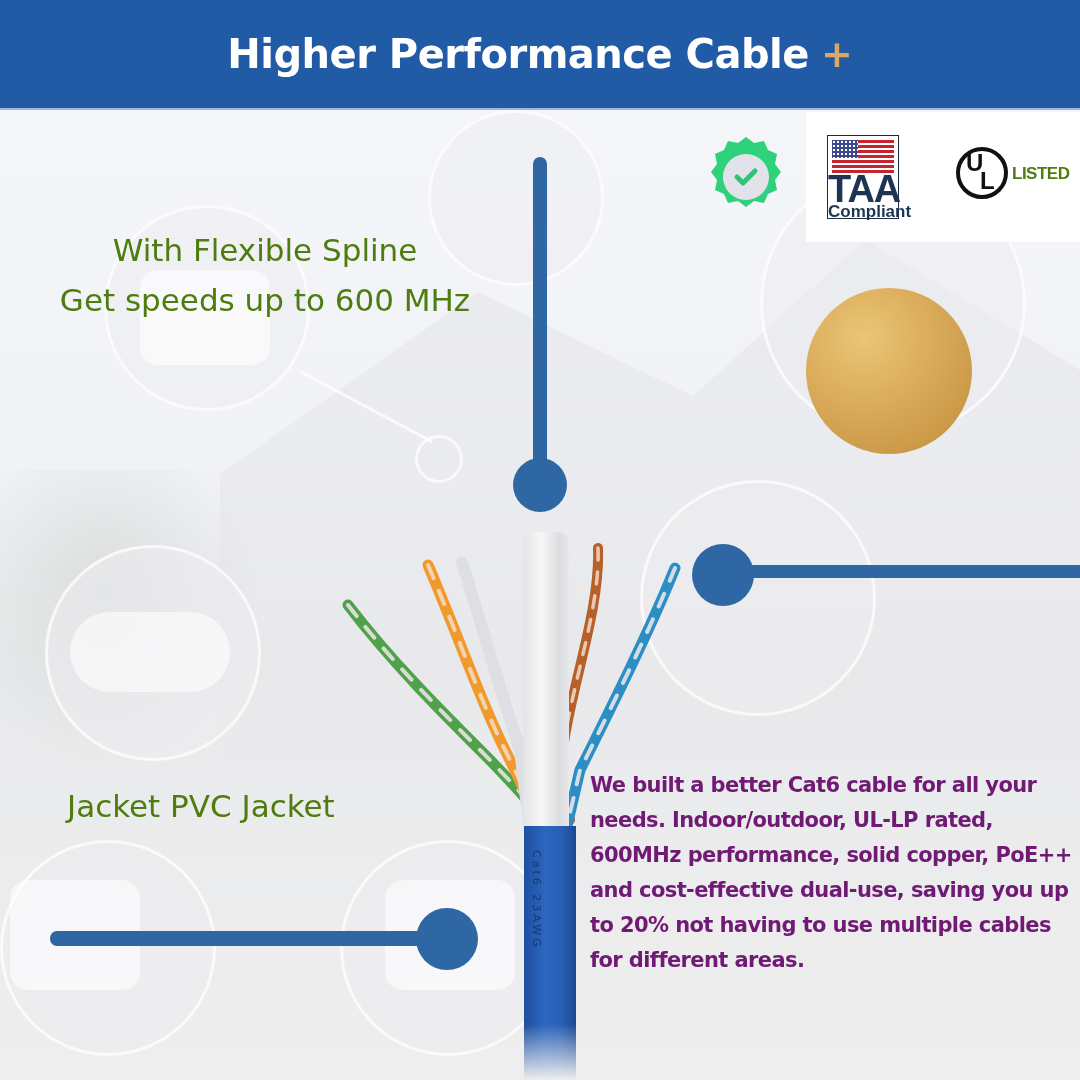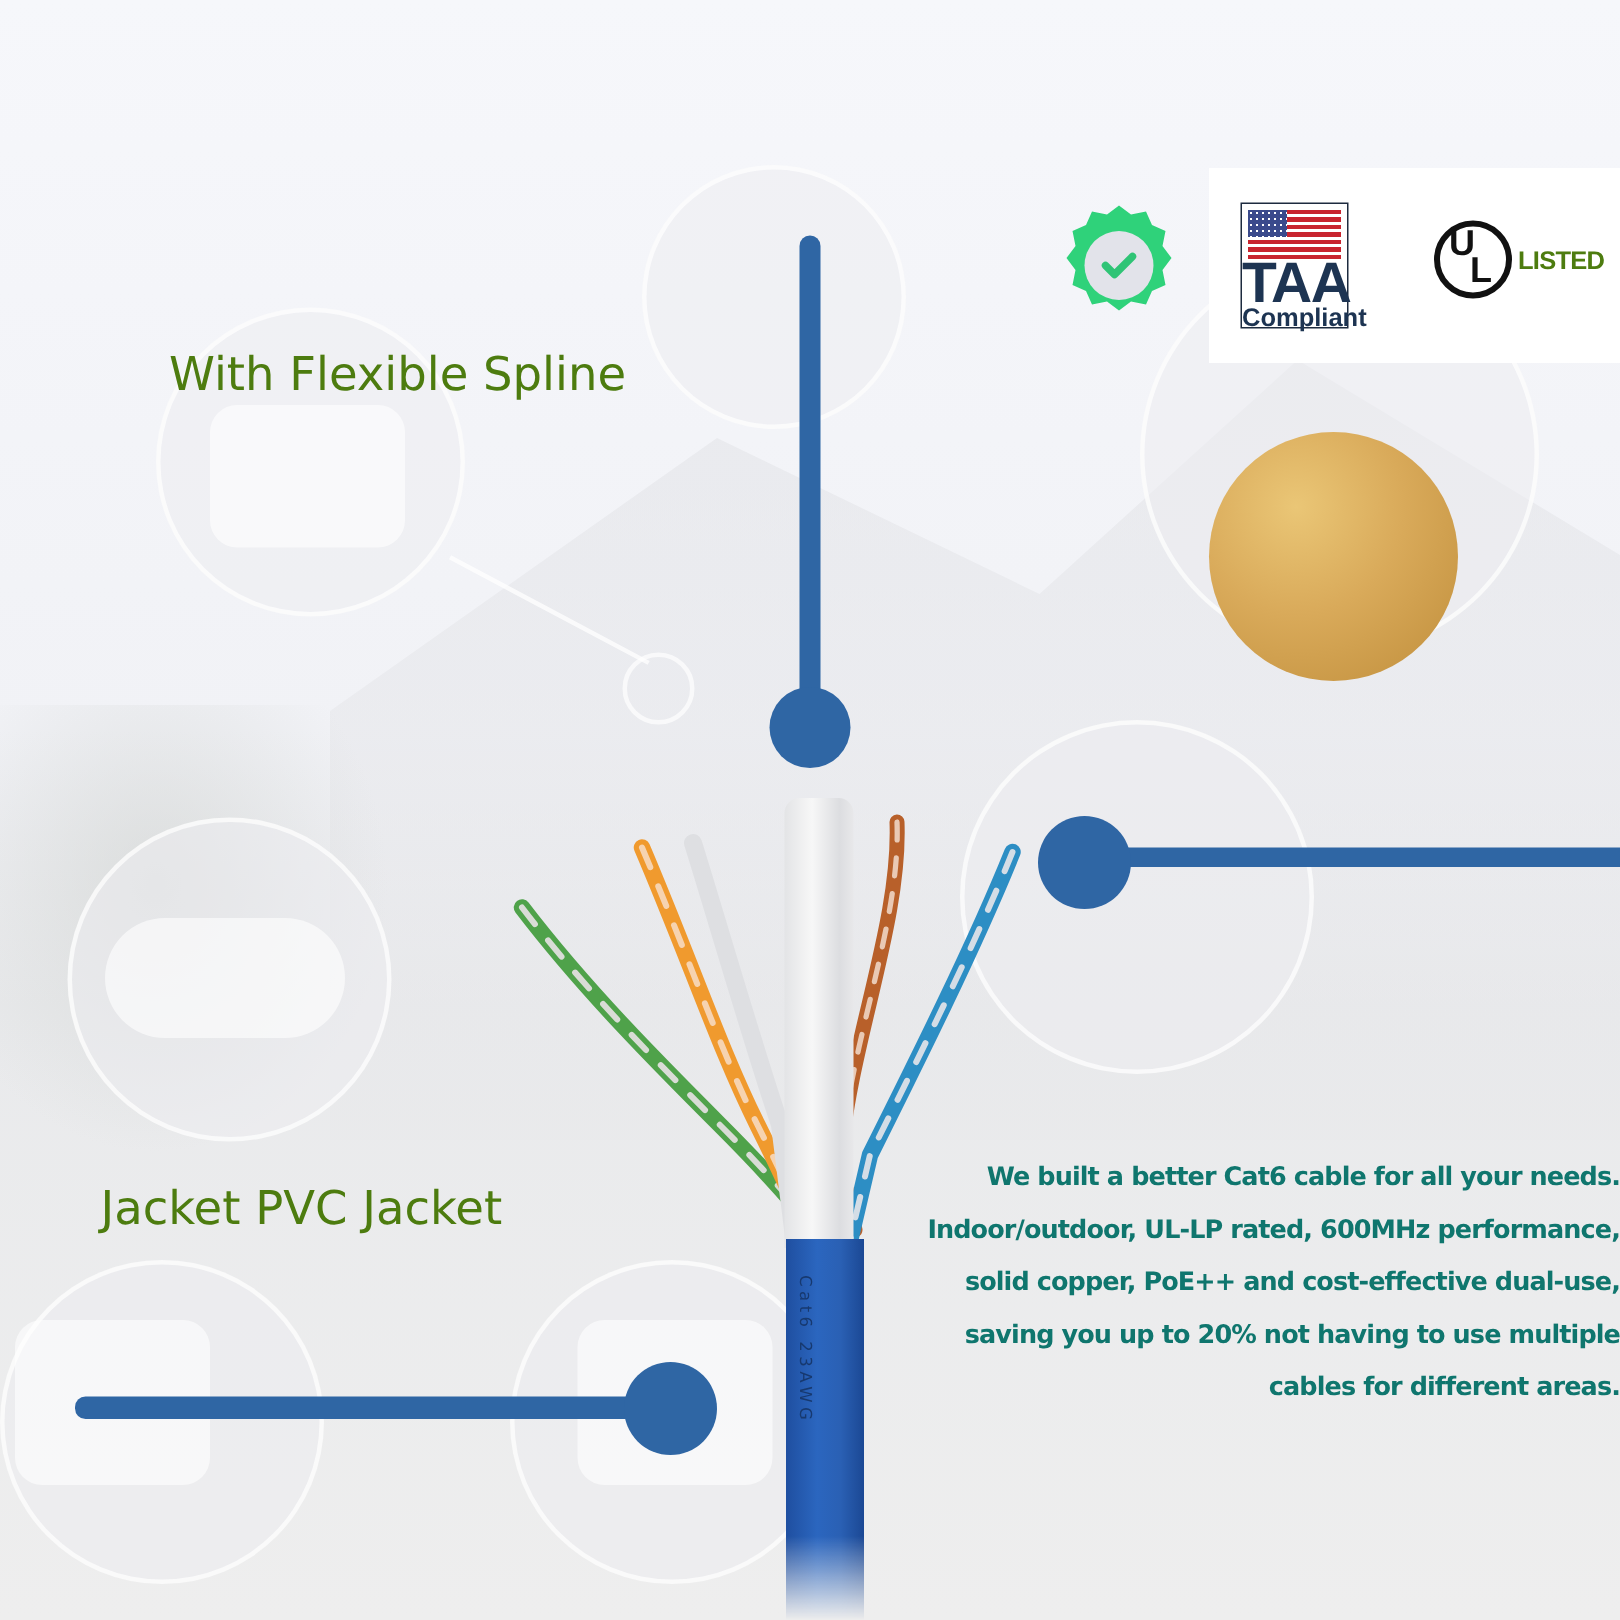--- a/index.html
+++ b/index.html
@@ -56,22 +56,22 @@
 
   
   .jacket { position: absolute; left: 524px; top: 826px; width: 52px; height: 254px;
       background: linear-gradient(90deg, #1f4fa0 0%, #2b66bf 40%, #2a60b4 70%, #1b4894 100%);
       -webkit-mask-image: linear-gradient(180deg, #000 78%, transparent 100%); mask-image: linear-gradient(180deg, #000 78%, transparent 100%); }
   .jacket-print { position: absolute; left: 530px; top: 850px; font-size: 11px; color: #17396f; writing-mode: vertical-rl; letter-spacing: 3px; }
   .spline { position: absolute; left: 523px; top: 532px; width: 46px; height: 300px; border-radius: 10px 10px 0 0;
       background: linear-gradient(90deg, #e3e4e6, #f7f7f7 40%, #dcdde0 80%, #e8e8ea); }
 
   
-  .body-text { position: absolute; left: 590px; top: 768px; width: 490px; text-align: right;
-      font-family: "DejaVu Sans", sans-serif; font-weight: bold; font-size: 17px; line-height: 35px; color: #0f766e; letter-spacing: -0.6px; }
+  .body-text { position: absolute; left: 590px; top: 768px; width: 490px; text-align: left;
+      font-family: "DejaVu Sans", sans-serif; font-weight: bold; font-size: 21px; line-height: 35px; color: #701a75; letter-spacing: -0.6px; }
 </style>
 </head>
 <body>
 
 <div class="canvas">
 
   <div class="bg"></div>
   <div class="bg-house"></div>
   <div class="bg-tree"></div>
   <div class="bg-circle" style="left:104px;top:205px;width:200px;height:200px;"></div>
@@ -81,20 +81,24 @@
   <div class="bg-rect" style="left:70px;top:612px;width:160px;height:80px;border-radius:40px;"></div>
   <div class="bg-circle" style="left:640px;top:480px;width:230px;height:230px;"></div>
   <div class="bg-circle" style="left:0;top:840px;width:210px;height:210px;"></div>
   <div class="bg-rect" style="left:10px;top:880px;width:130px;height:110px;"></div>
   <div class="bg-circle" style="left:340px;top:840px;width:210px;height:210px;"></div>
   <div class="bg-rect" style="left:385px;top:880px;width:130px;height:110px;"></div>
   <div class="bg-circle" style="left:760px;top:170px;width:260px;height:260px;"></div>
   <div class="bg-circle" style="left:415px;top:435px;width:42px;height:42px;background:none;"></div>
   <div class="bg-line" style="left:300px;top:370px;width:150px;transform:rotate(28deg);"></div>
 
+  <div class="header">
+    <span class="header-title">Higher Performance Cable</span>
+    <span class="header-plus">+</span>
+  </div>
 
   <div class="badge-panel"></div>
   <svg class="cert-badge" viewBox="0 0 84 84">
     <path d="M42 2 l8 6 10-2 4 9 9 4-2 10 6 8-6 8 2 10-9 4-4 9-10-2-8 6-8-6-10 2-4-9-9-4 2-10-6-8 6-8-2-10 9-4 4-9 10 2z" fill="#2fd27a"></path>
     <circle cx="42" cy="42" r="23" fill="#e2e3ea"></circle>
     <path d="M33 42 l6 6 12-12" stroke="#2fc476" stroke-width="5" fill="none" stroke-linecap="round" stroke-linejoin="round"></path>
   </svg>
   <div class="taa">
     <div class="taa-flag">
         <div class="taa-canton"></div>
@@ -104,20 +108,21 @@
   </div>
   <div class="ul">
     <div class="ul-ring"></div>
     <span class="ul-u">U</span>
     <span class="ul-l">L</span>
     <span class="ul-listed">LISTED</span>
   </div>
 
   <div class="label label-center" style="left:20px;top:225px;width:490px;">
     <div>With Flexible Spline</div>
+    <div>Get speeds up to 600 MHz</div>
   </div>
   <div class="c-line" style="left:533px;top:157px;width:14px;height:320px;"></div>
   <div class="c-dot" style="left:513px;top:458px;"></div>
 
   <div class="copper"></div>
   <div class="c-line" style="left:740px;top:565px;width:340px;height:13px;border-radius:7px 0 0 7px;"></div>
   <div class="c-dot" style="left:692px;top:544px;width:62px;height:62px;"></div>
 
   <svg style="position:absolute;left:330px;top:520px;" width="370" height="320" viewBox="0 0 370 320">
     <g fill="none" stroke-linecap="round">

